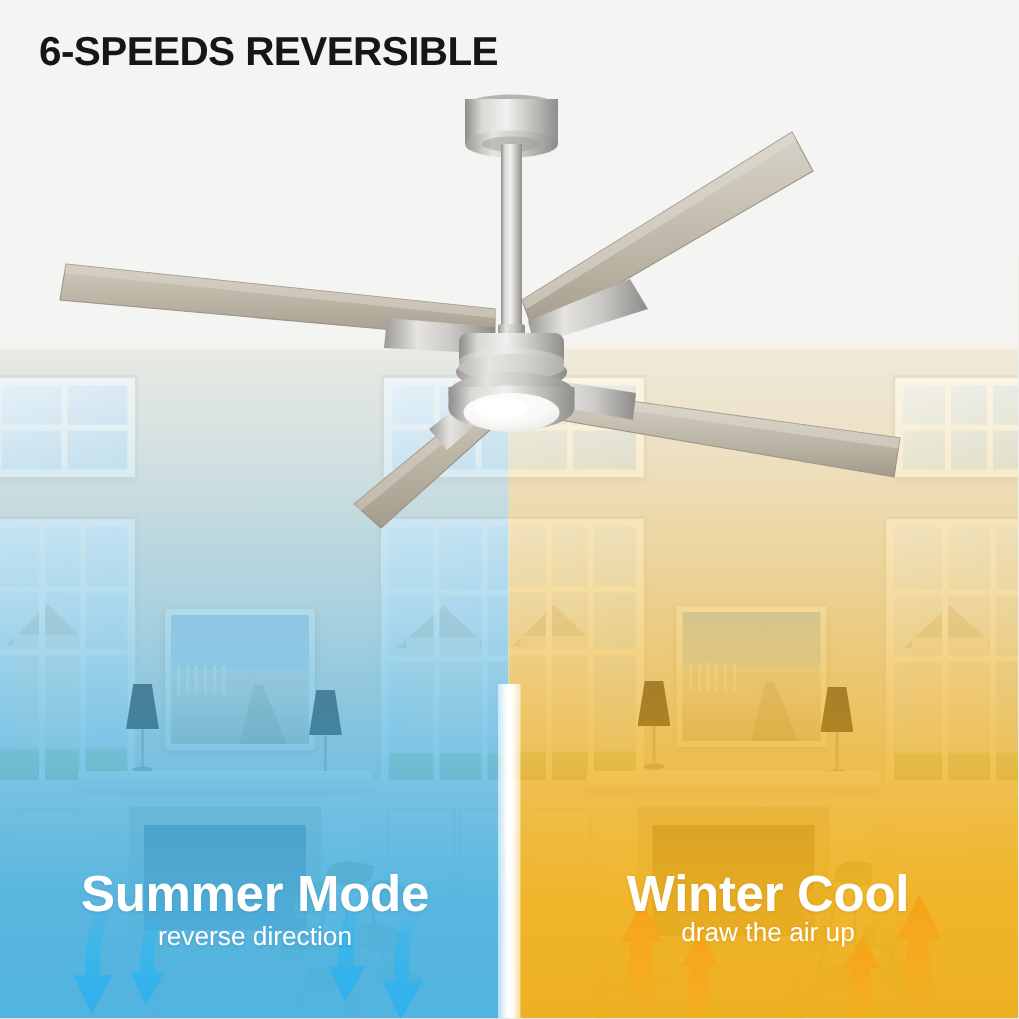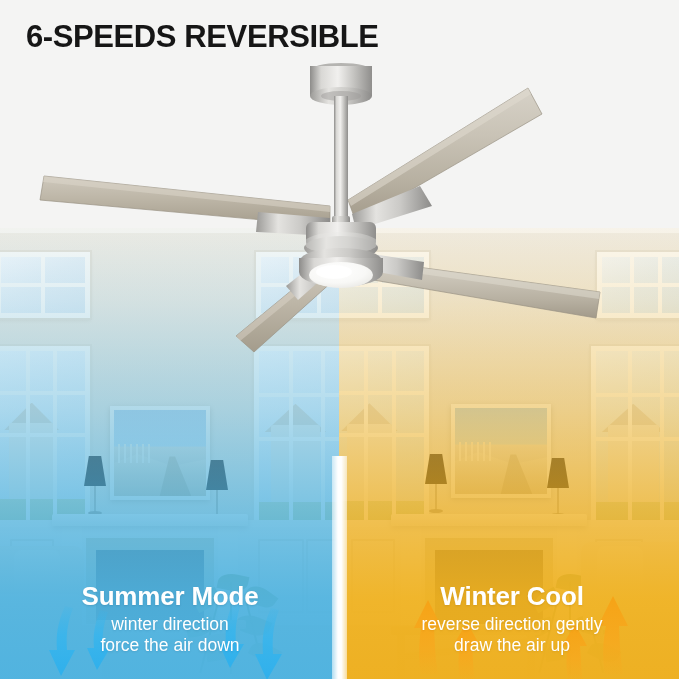--- a/index.html
+++ b/index.html
@@ -8,21 +8,21 @@
     background:#f4f4f3;
     font-family:"Liberation Sans", sans-serif;
     -webkit-font-smoothing:antialiased;
   }
   #stage{position:relative;width:679px;height:679px;overflow:hidden;background:#f4f4f3;}
 
   
   #header{position:absolute;left:0;top:0;width:679px;height:228px;background:#f4f4f3;overflow:hidden;}
   #headline{
     position:absolute;left:26px;top:19px;
-    font-size:31px;font-weight:bold;color:#161616;
+    font-size:27px;font-weight:bold;color:#161616;
     letter-spacing:-0.4px;white-space:nowrap;
   }
   #subhead{
     position:absolute;left:27px;top:56px;
     font-size:18.5px;font-weight:normal;color:#3d3d3d;
     letter-spacing:-0.1px;white-space:nowrap;
   }
 
   
   #photo{position:absolute;left:0;top:228px;width:679px;height:451px;overflow:hidden;background:#e9e5dc;}
@@ -153,21 +153,21 @@
      filter:drop-shadow(0 1px 1px rgba(30,80,110,.25));}
 
   
   #fan{position:absolute;left:0;top:0;width:679px;height:679px;z-index:26;pointer-events:none;}
   #fan svg{display:block;width:679px;height:679px;}
 
   
   .caption{position:absolute;z-index:30;text-align:center;color:#ffffff;}
   #capSummer{left:20px;top:581px;width:300px;}
   #capWinter{left:362px;top:581px;width:300px;}
-  .capTitle{font-size:26px;font-weight:bold;letter-spacing:-0.2px;line-height:30px;
+  .capTitle{font-size:34px;font-weight:bold;letter-spacing:-0.2px;line-height:30px;
      text-shadow:0 1px 2px rgba(40,90,120,.22);}
   #capWinter .capTitle{text-shadow:0 1px 2px rgba(150,100,10,.22);}
   .capSub{font-size:17.5px;font-weight:normal;line-height:21px;margin-top:3px;
      text-shadow:0 1px 2px rgba(40,90,120,.18);}
   #capWinter .capSub{text-shadow:0 1px 2px rgba(150,100,10,.18);}
 </style>
 </head>
 <body>
 
 <div id="stage">
@@ -579,22 +579,20 @@
         <rect x="299" y="258" width="84" height="14" fill="url(#nickel)"></rect>
         <ellipse cx="341" cy="272" rx="42" ry="15" fill="url(#nickel)"></ellipse>
         <ellipse cx="341" cy="275" rx="32" ry="13" fill="url(#lightG)"></ellipse>
         <ellipse cx="334" cy="272" rx="18" ry="7" fill="#ffffff" opacity="0.85"></ellipse>
       </g>
     </svg>
   </div>
 
   <div class="caption" id="capSummer">
     <div class="capTitle">Summer Mode</div>
-    <div class="capSub">winter direction</div>
-    <div class="capSub" style="margin-top:0;">force the air down</div>
+    <div class="capSub">reverse direction</div>
   </div>
   <div class="caption" id="capWinter">
     <div class="capTitle">Winter Cool</div>
-    <div class="capSub">reverse direction gently</div>
     <div class="capSub" style="margin-top:0;">draw the air up</div>
   </div>
 
 </div>
 
 </body></html>

